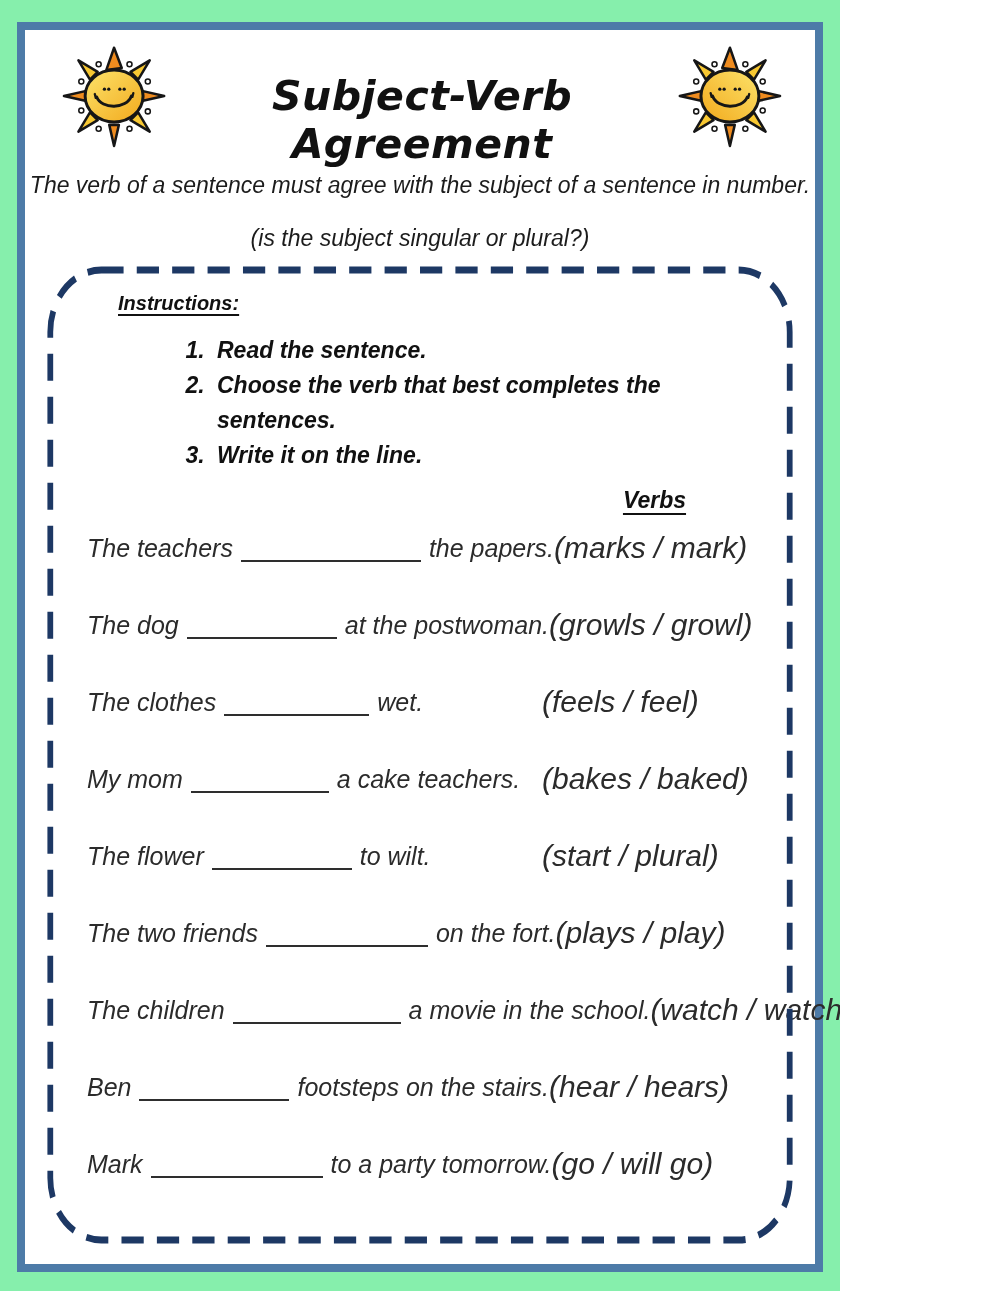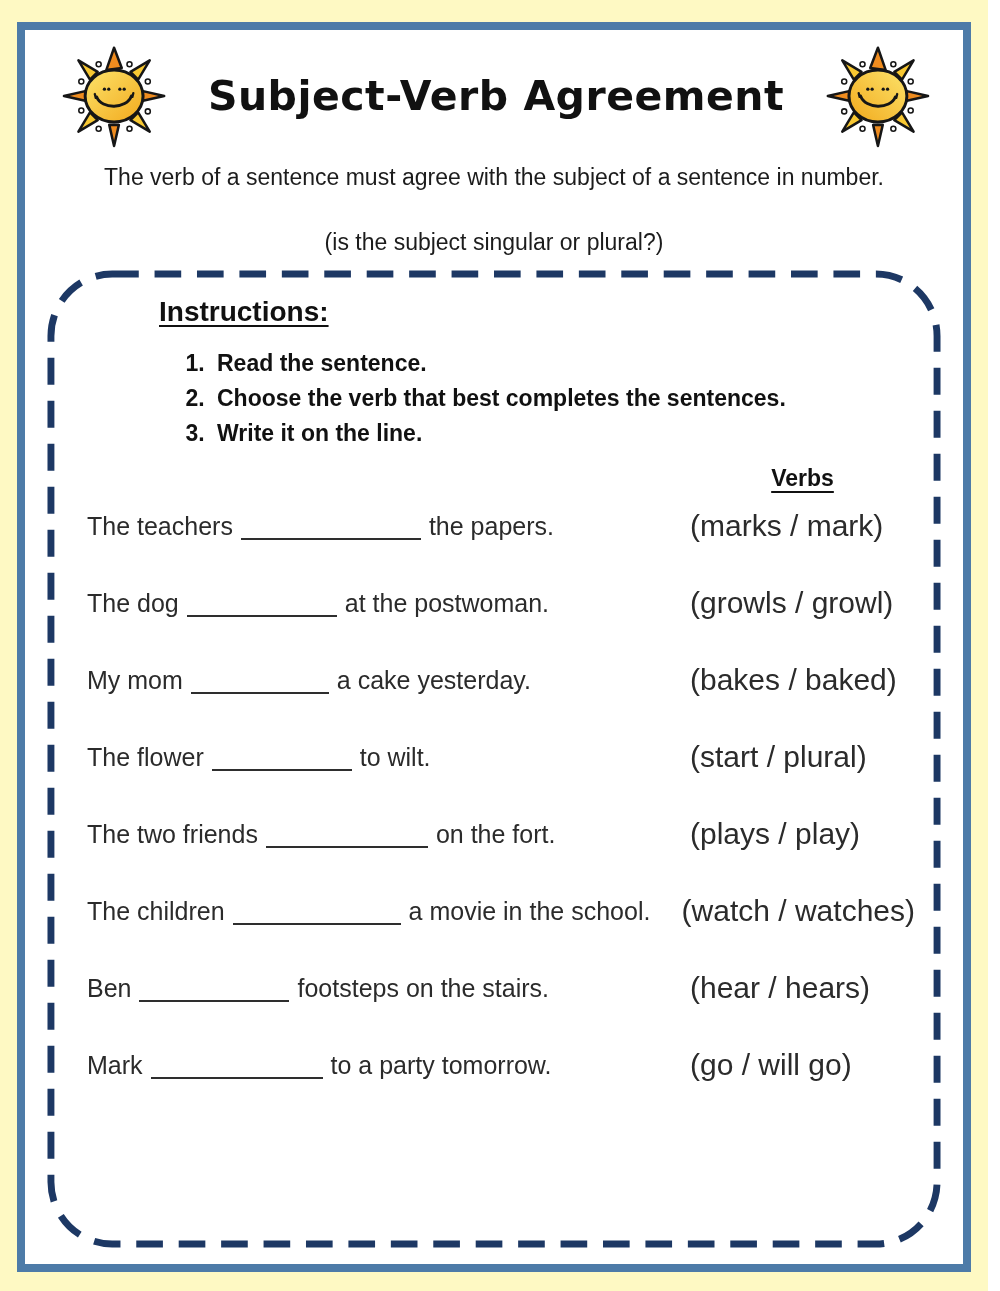--- a/index.html
+++ b/index.html
@@ -1,42 +1,42 @@
 <!DOCTYPE html>
 <html><head>
 <meta charset="utf-8">
 <style>
   html,body{margin:0;padding:0;background:#ffffff;}
   .page{
-    position:relative;width:988px;height:1291px;background:#fef9c3;
-    font-family:"Liberation Sans", sans-serif;color:#262626;overflow:hidden;
+    position:relative;width:840px;height:1291px;background:#86efac;
+    font-family:"Liberation Sans", sans-serif;color:#262626;overflow:hidden;font-style:italic;
   }
   .frame{
     position:absolute;left:17px;top:22px;right:17px;bottom:19px;
     border:8px solid #4d7ba8;background:#fff;
   }
   
   .header{display:flex;justify-content:space-between;align-items:flex-start;padding:12px 28px 0 32px;}
   .sun{width:118px;height:106px;flex:0 0 auto;}
   .sun.flip{transform:scaleX(-1);}
   .title{
     flex:1;text-align:center;margin:30px 6px 0;font-size:41px;font-weight:bold;
     letter-spacing:0.5px;font-family:"DejaVu Sans", sans-serif;color:#111;
   }
   .subtitle{margin:0;text-align:center;font-size:23px;color:#1c1c1c;}
-  .subtitle.line1{margin-top:16px;}
-  .subtitle.line2{margin-top:38px;text-align:center;}
+  .subtitle.line1{margin-top:4px;}
+  .subtitle.line2{margin-top:26px;text-align:center;}
   
   .dashed-box{
     position:relative;margin:14px 22px 0 22px;height:978px;
     padding:26px 26px 0 40px;box-sizing:border-box;
   }
   .dashed-border{position:absolute;left:0;top:0;width:100%;height:100%;pointer-events:none;}
   .instructions-heading{
-    margin-left:72px;font-size:28px;font-weight:bold;color:#111;
+    margin-left:31px;font-size:20px;font-weight:bold;color:#111;
     text-decoration:underline;text-underline-offset:4px;
   }
   ol.steps{margin:18px 0 0 0;padding-left:80px;}
   ol.steps li{font-size:23px;font-weight:bold;color:#111;line-height:35px;padding-left:6px;margin-left:44px;}
   .verbs-heading{
     margin:14px 0 14px auto;width:225px;text-align:center;font-size:23px;font-weight:bold;
     color:#111;text-decoration:underline;text-underline-offset:5px;
   }
   .rows{padding-right:0px;}
   .row{display:flex;align-items:flex-start;margin-bottom:37px;line-height:40px;}
@@ -149,23 +149,27 @@
         <div class="row">
           <div class="sentence"><span>The teachers</span><span class="blank" style="width:180px"></span><span>the papers.</span></div>
           <div class="options">(marks / mark)</div>
         </div>
 
         <div class="row">
           <div class="sentence"><span>The dog</span><span class="blank" style="width:150px"></span><span>at the postwoman.</span></div>
           <div class="options">(growls / growl)</div>
         </div>
 
-
-        <div class="row">
-          <div class="sentence"><span>My mom</span><span class="blank" style="width:138px"></span><span>a cake yesterday.</span></div>
+        <div class="row">
+          <div class="sentence"><span>The clothes</span><span class="blank" style="width:145px"></span><span>wet.</span></div>
+          <div class="options">(feels / feel)</div>
+        </div>
+
+        <div class="row">
+          <div class="sentence"><span>My mom</span><span class="blank" style="width:138px"></span><span>a cake teachers.</span></div>
           <div class="options">(bakes / baked)</div>
         </div>
 
         <div class="row">
           <div class="sentence"><span>The flower</span><span class="blank" style="width:140px"></span><span>to wilt.</span></div>
           <div class="options">(start / plural)</div>
         </div>
 
 
         <div class="row">

